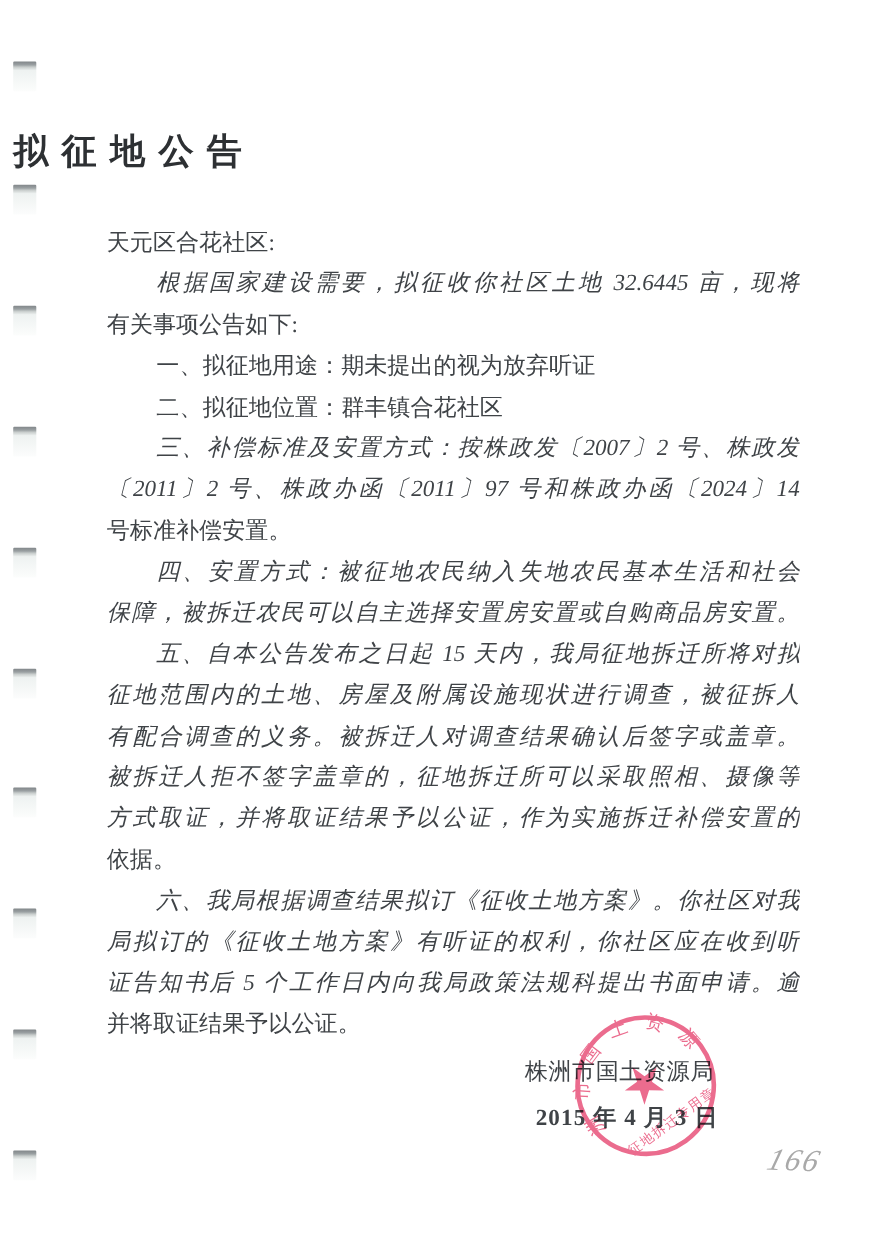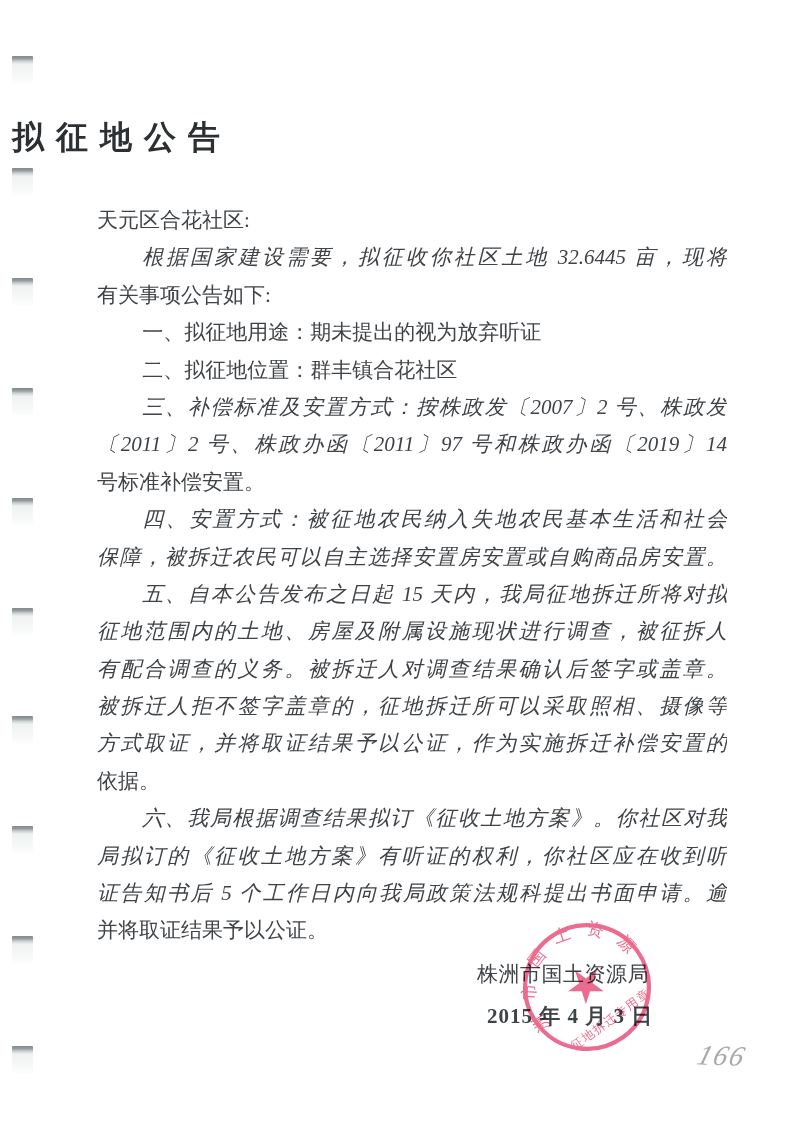--- a/index.html
+++ b/index.html
@@ -75,21 +75,21 @@
 
   <h1 class="title">拟征地公告</h1>
 
   <div class="doc-body">
       <div class="line">天元区合花社区:</div>
       <div class="line indent just">根据国家建设需要，拟征收你社区土地 32.6445 亩，现将</div>
       <div class="line">有关事项公告如下:</div>
       <div class="line indent">一、拟征地用途：期未提出的视为放弃听证</div>
       <div class="line indent">二、拟征地位置：群丰镇合花社区</div>
       <div class="line indent just">三、补偿标准及安置方式：按株政发〔2007〕2 号、株政发</div>
-      <div class="line just">〔2011〕2 号、株政办函〔2011〕97 号和株政办函〔2019〕14</div>
+      <div class="line just">〔2011〕2 号、株政办函〔2011〕97 号和株政办函〔2024〕14</div>
       <div class="line">号标准补偿安置。</div>
       <div class="line indent just">四、安置方式：被征地农民纳入失地农民基本生活和社会</div>
       <div class="line just">保障，被拆迁农民可以自主选择安置房安置或自购商品房安置。</div>
       <div class="line indent just">五、自本公告发布之日起 15 天内，我局征地拆迁所将对拟</div>
       <div class="line just">征地范围内的土地、房屋及附属设施现状进行调查，被征拆人</div>
       <div class="line just">有配合调查的义务。被拆迁人对调查结果确认后签字或盖章。</div>
       <div class="line just">被拆迁人拒不签字盖章的，征地拆迁所可以采取照相、摄像等</div>
       <div class="line just">方式取证，并将取证结果予以公证，作为实施拆迁补偿安置的</div>
       <div class="line">依据。</div>
       <div class="line indent just">六、我局根据调查结果拟订《征收土地方案》。你社区对我</div>

